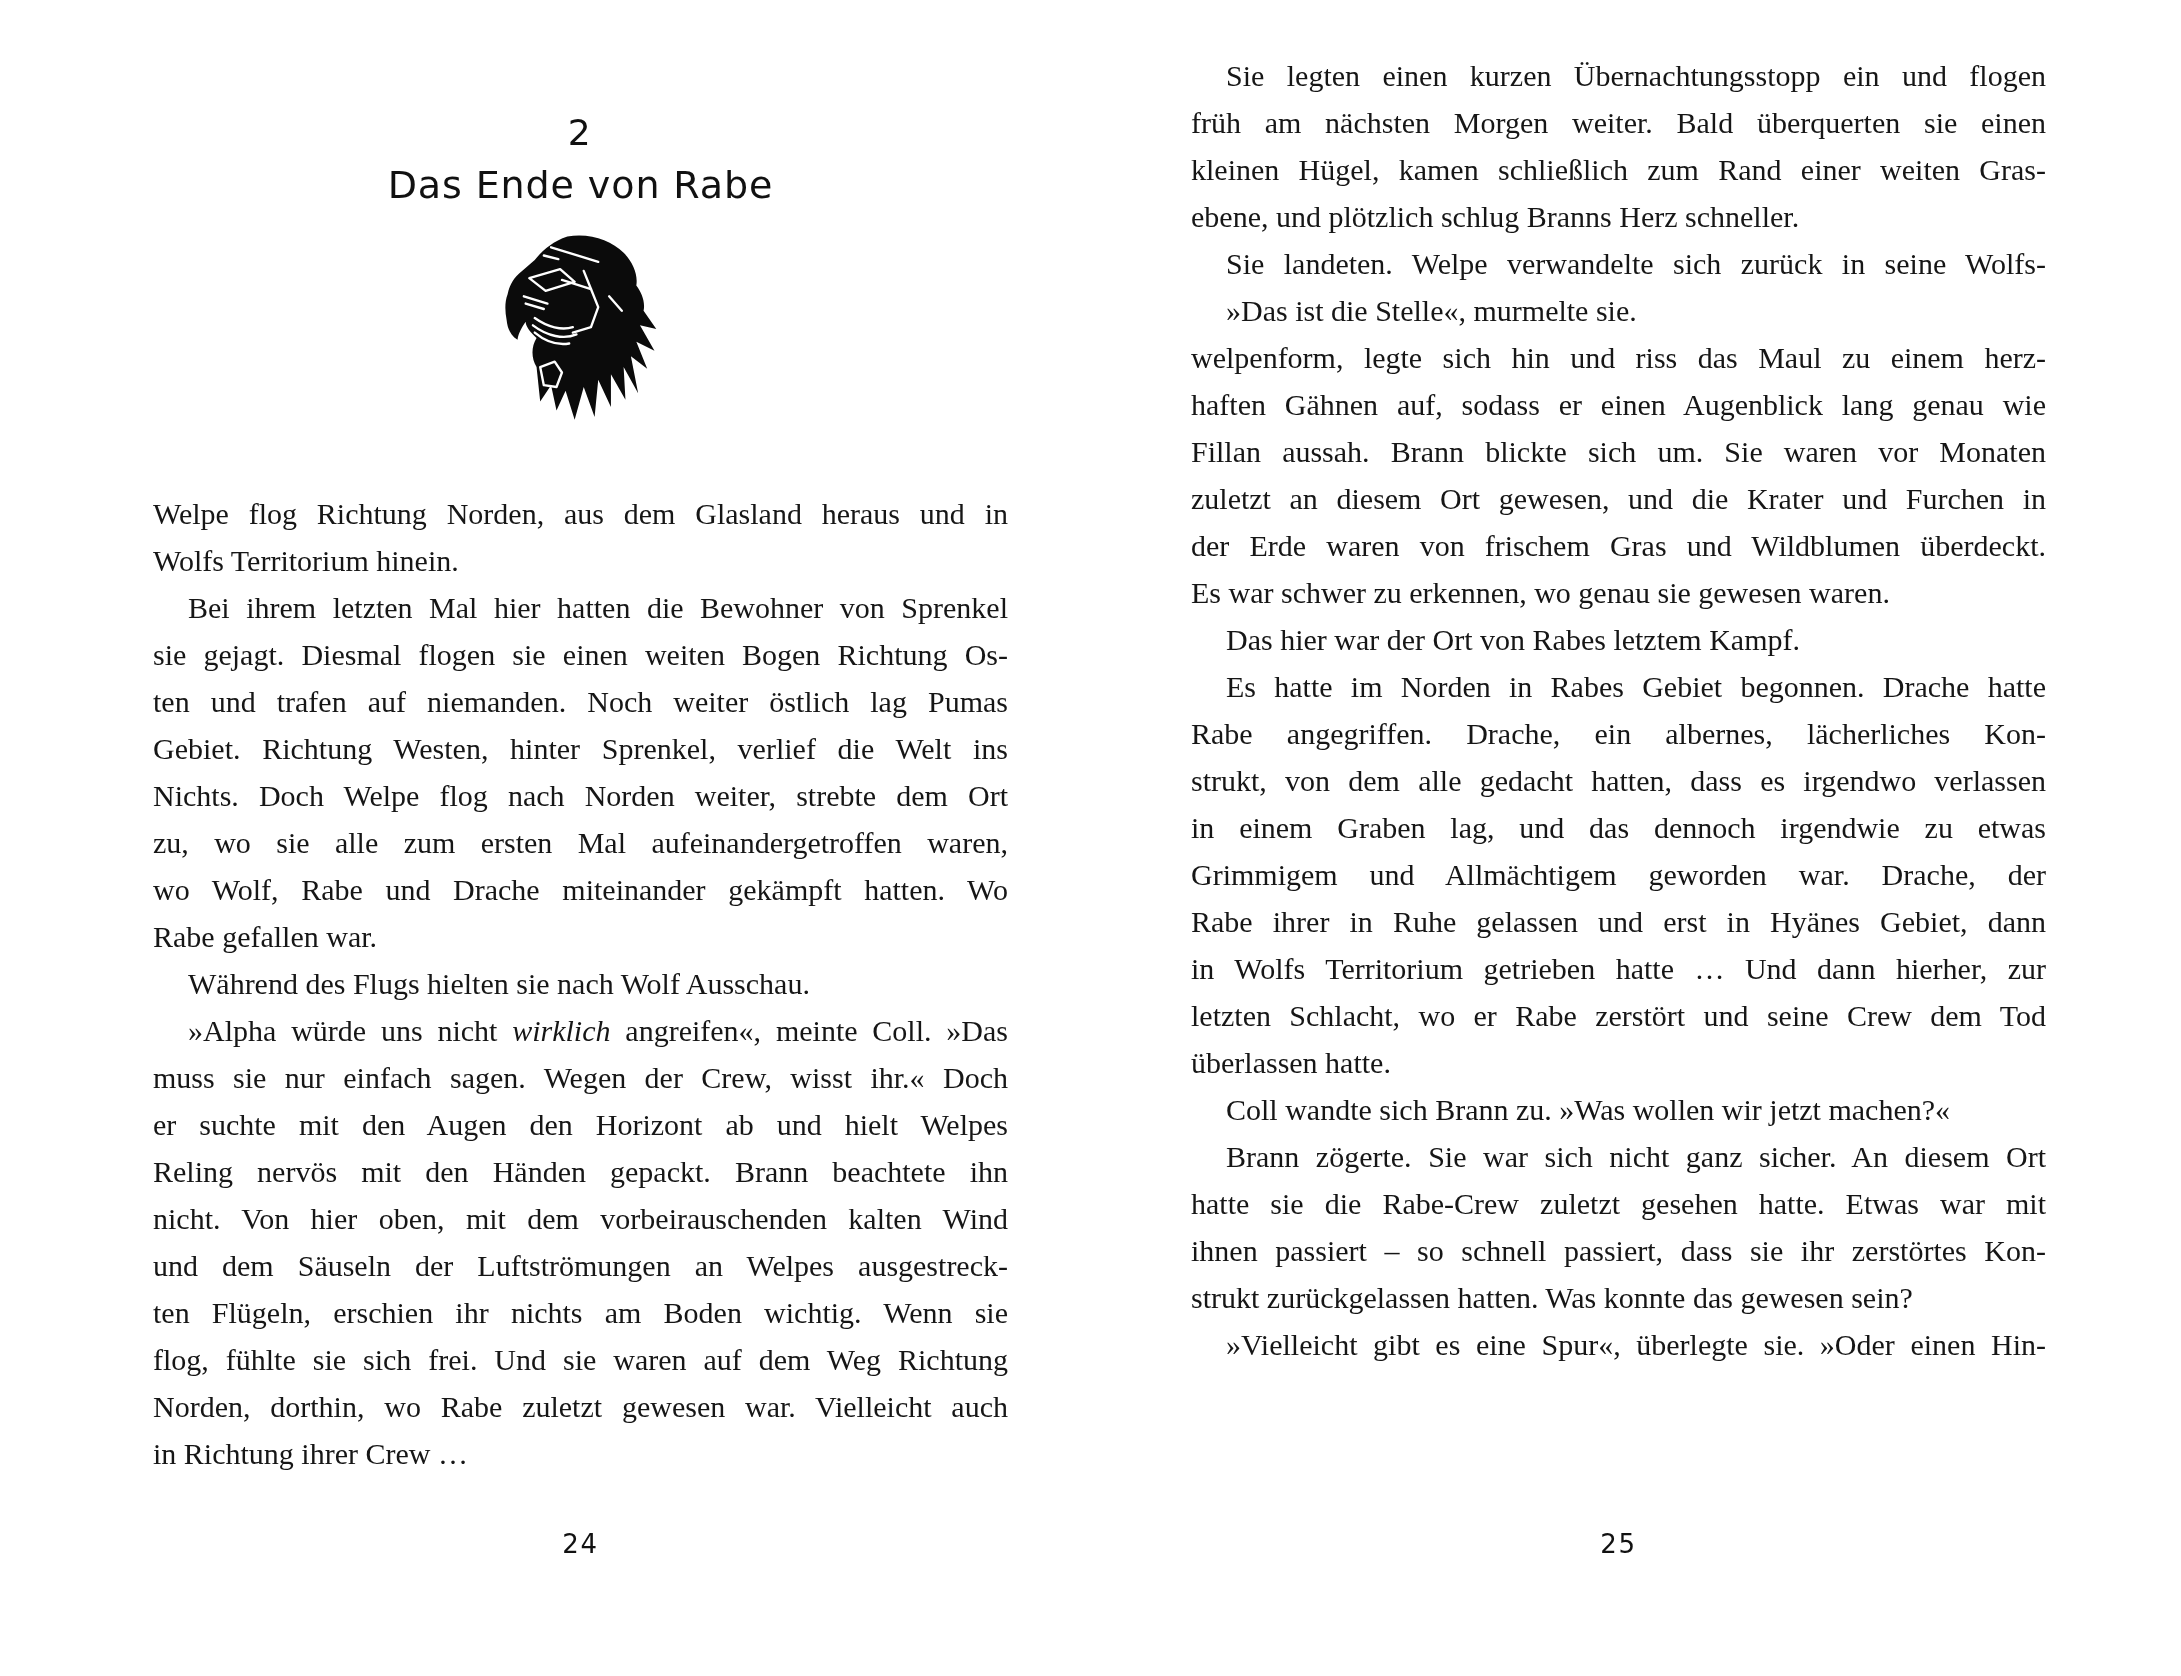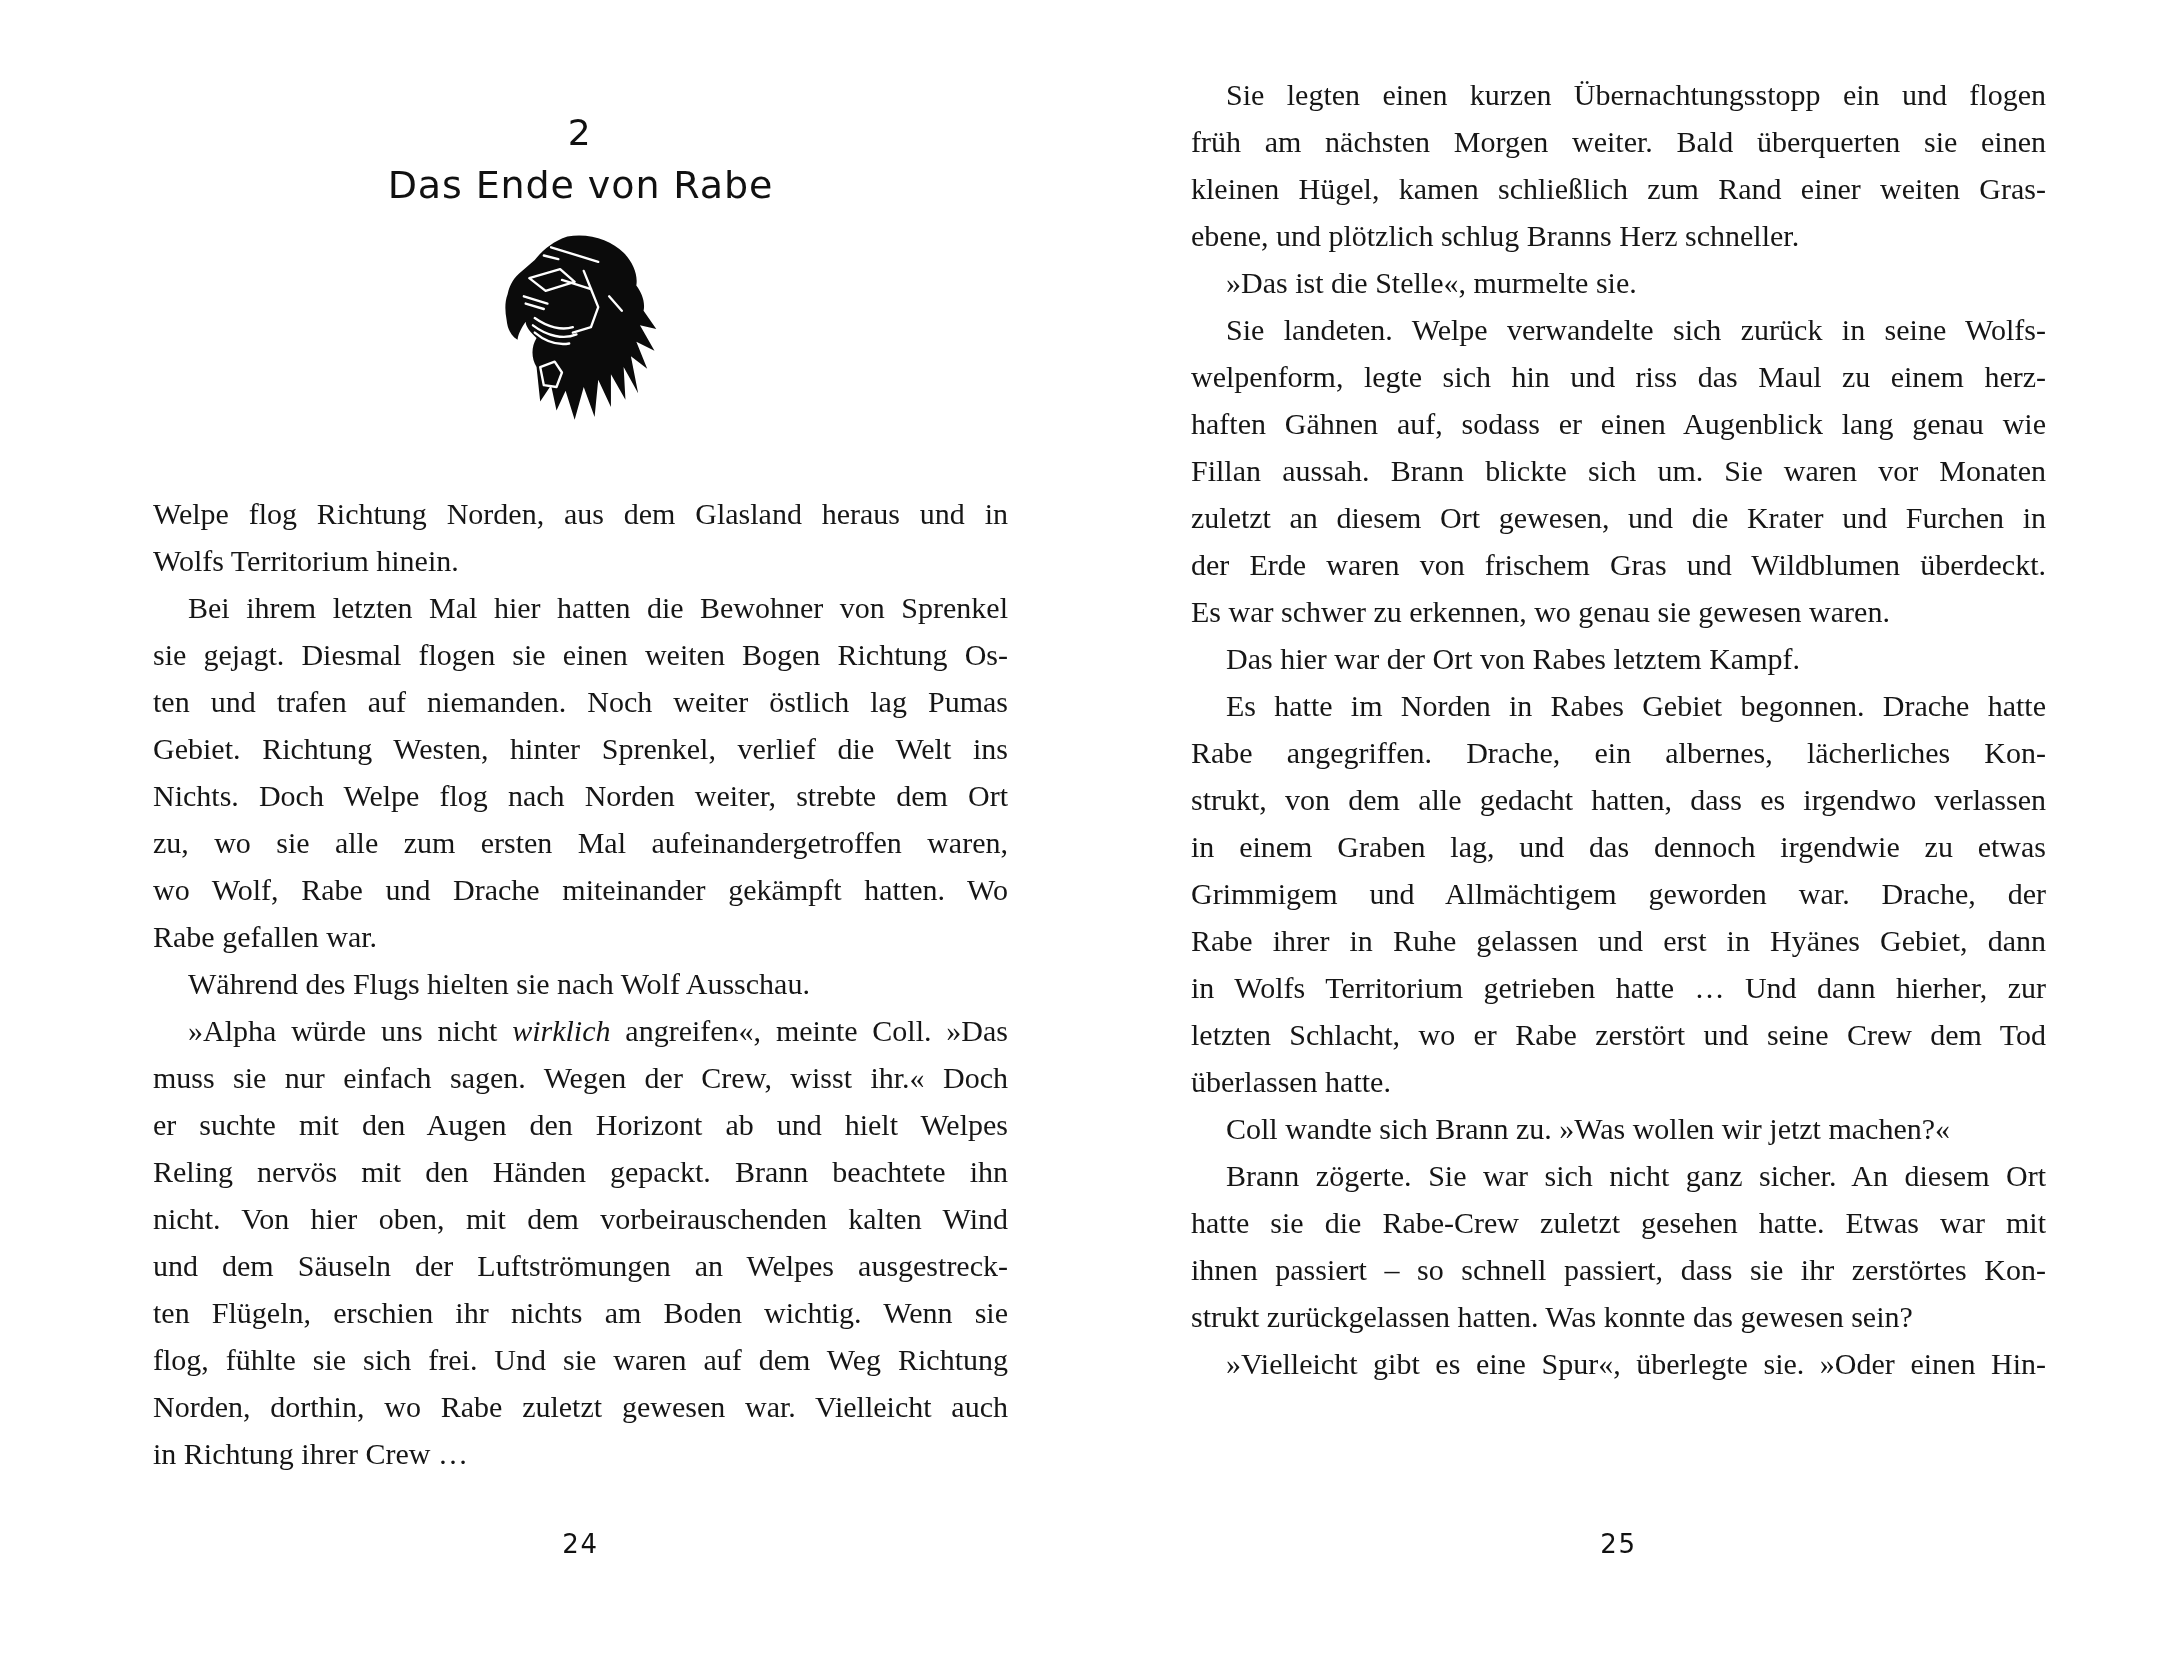--- a/index.html
+++ b/index.html
@@ -8,21 +8,21 @@
     width:2182px; height:1676px;
     background:#ffffff;
     display:flex;
     font-family:"Liberation Serif", serif;
     color:#161616;
     overflow:hidden;
   }
   .page { position:relative; width:1091px; height:1676px; }
   .content { position:relative; }
   .page.left  .content { width:855px; margin-left:153px; }
-  .page.right .content { width:855px; margin-left:100px; padding-top:71px; }
+  .page.right .content { width:855px; margin-left:100px; padding-top:52px; }
 
   .chapter-head {
     text-align:center;
     padding-top:115px;
     font-family:"DejaVu Sans", sans-serif;
     color:#111;
   }
   .chapter-number { font-size:36px; line-height:1; letter-spacing:2.7px; }
   .chapter-title  { font-size:38px; line-height:1; margin:14.5px 0 0 0; font-weight:400; letter-spacing:0.9px; }
 
@@ -140,22 +140,22 @@
     <footer class="pagenum">24</footer>
   </section>
 
   <section class="page right">
     <div class="content">
       <div class="body-text">
           <div class="line indent">Sie legten einen kurzen Übernachtungsstopp ein und flogen</div>
           <div class="line">früh am nächsten Morgen weiter. Bald überquerten sie einen</div>
           <div class="line">kleinen Hügel, kamen schließlich zum Rand einer weiten Gras-</div>
           <div class="line last">ebene, und plötzlich schlug Branns Herz schneller.</div>
+          <div class="line indent">Sie landeten. Welpe verwandelte sich zurück in seine Wolfs-</div>
           <div class="line last indent">»Das ist die Stelle«, murmelte sie.</div>
-          <div class="line indent">Sie landeten. Welpe verwandelte sich zurück in seine Wolfs-</div>
           <div class="line">welpenform, legte sich hin und riss das Maul zu einem herz-</div>
           <div class="line">haften Gähnen auf, sodass er einen Augenblick lang genau wie</div>
           <div class="line">Fillan aussah. Brann blickte sich um. Sie waren vor Monaten</div>
           <div class="line">zuletzt an diesem Ort gewesen, und die Krater und Furchen in</div>
           <div class="line">der Erde waren von frischem Gras und Wildblumen überdeckt.</div>
           <div class="line last">Es war schwer zu erkennen, wo genau sie gewesen waren.</div>
           <div class="line last indent">Das hier war der Ort von Rabes letztem Kampf.</div>
           <div class="line indent">Es hatte im Norden in Rabes Gebiet begonnen. Drache hatte</div>
           <div class="line">Rabe angegriffen. Drache, ein albernes, lächerliches Kon-</div>
           <div class="line">strukt, von dem alle gedacht hatten, dass es irgendwo verlassen</div>

